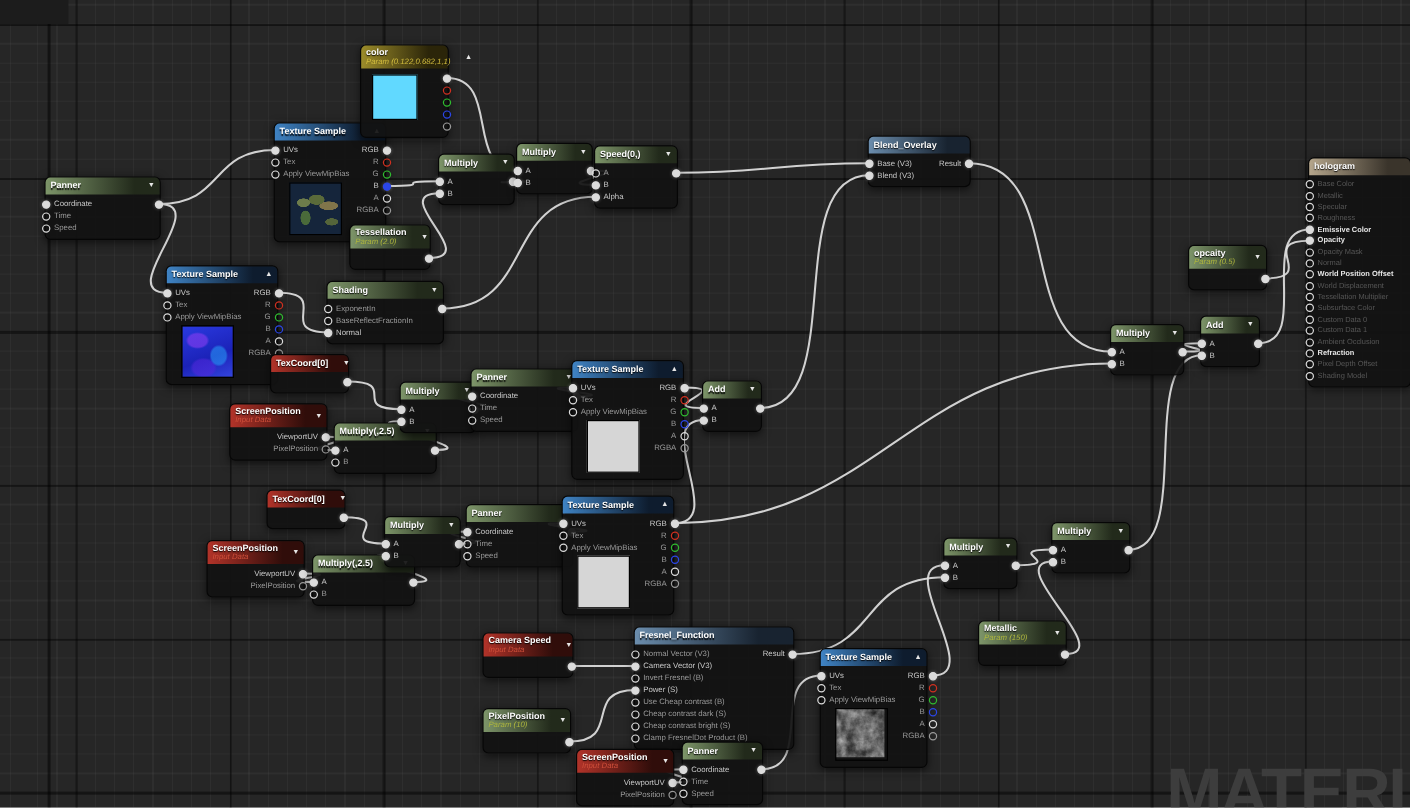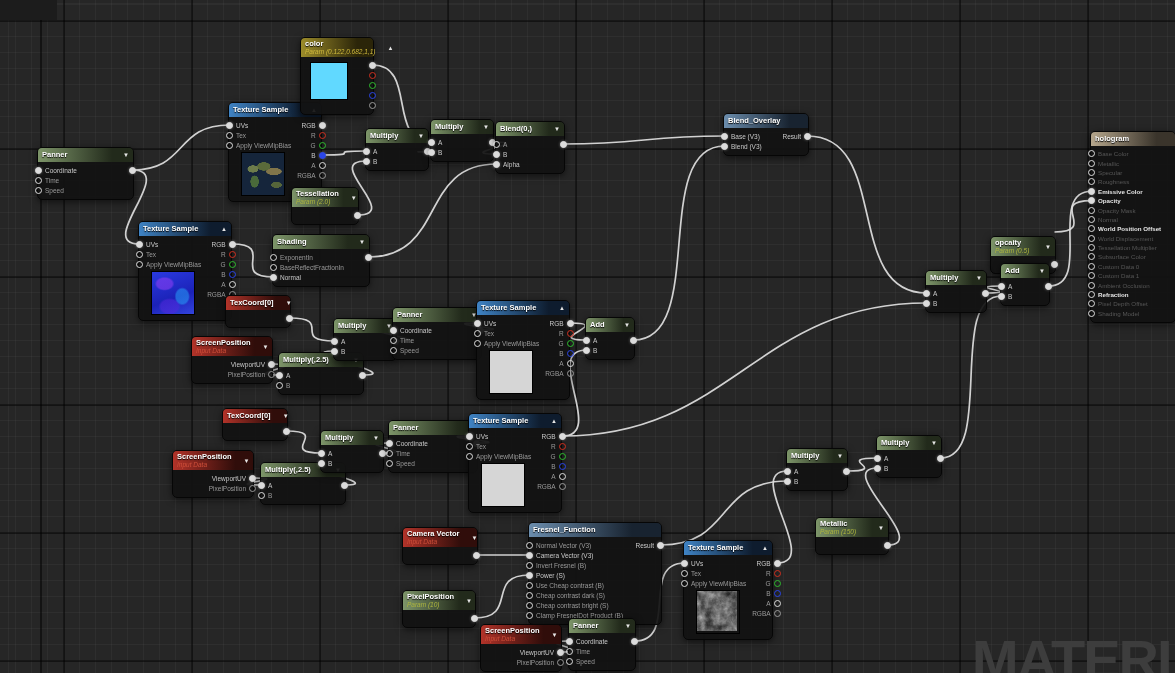--- a/index.html
+++ b/index.html
@@ -285,21 +285,21 @@
           <div class="col r">
             <div class="prow conn">
               <span class="pin f" style="--pc: #dcdcdc;"></span>
             </div>
           </div>
         </div>
       </div>
       <div class="node k-green" style="left: 495px; top: 121px; width: 68px;">
         <div class="ttl">
           <div class="tlines">
-            <div class="t1">Blend(0,)</div>
+            <div class="t1">Speed(0,)</div>
           </div>
           <span class="arr">▼</span>
         </div>
         <div class="body">
           <div class="col l">
             <div class="prow">
               <span class="pin" style="--pc: #dcdcdc;"></span>
               <span class="plbl">A</span>
             </div>
             <div class="prow conn">
@@ -755,21 +755,21 @@
             <div class="prow">
               <span class="plbl">RGBA</span>
               <span class="pin" style="--pc: #9a9a9a;"></span>
             </div>
           </div>
         </div>
       </div>
       <div class="node k-red" style="left: 402px; top: 527px; width: 74px;">
         <div class="ttl">
           <div class="tlines">
-            <div class="t1">Camera Vector</div>
+            <div class="t1">Camera Speed</div>
             <div class="t2">Input Data</div>
           </div>
           <span class="arr">▼</span>
         </div>
         <div class="body">
           <div class="col l"></div>
           <div class="col r">
             <div class="prow conn">
               <span class="pin f" style="--pc: #dcdcdc;"></span>
             </div>
@@ -1037,21 +1037,21 @@
         </div>
         <div class="body">
           <div class="col l"></div>
           <div class="col r">
             <div class="prow conn">
               <span class="pin f" style="--pc: #dcdcdc;"></span>
             </div>
           </div>
         </div>
       </div>
-      <div class="node k-green" style="left: 990px; top: 204px; width: 64px; margin-top: 32px;">
+      <div class="node k-green" style="left: 990px; top: 204px; width: 64px;">
         <div class="ttl">
           <div class="tlines">
             <div class="t1">opcaity</div>
             <div class="t2">Param (0.5)</div>
           </div>
           <span class="arr">▼</span>
         </div>
         <div class="body">
           <div class="col l"></div>
           <div class="col r">

